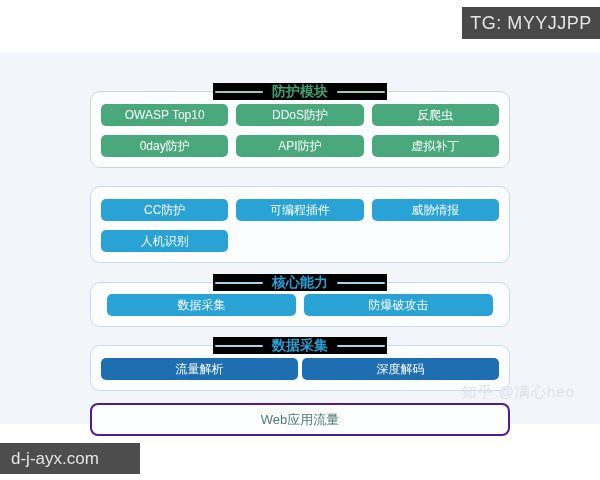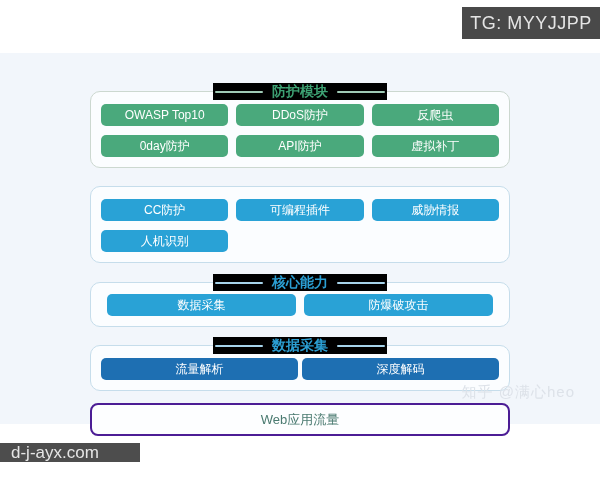--- a/index.html
+++ b/index.html
@@ -3,21 +3,21 @@
 <meta charset="utf-8">
 <style>
   * { margin: 0; padding: 0; box-sizing: border-box; }
   html, body { background: #ffffff; }
   body { font-family: "Liberation Sans", "DejaVu Sans", sans-serif; }
   .page { position: relative; width: 600px; height: 480px; background: #ffffff; overflow: hidden; }
 
   
   .badge { position: absolute; background: #494949; color: #e5e5e5; display: flex; align-items: center; }
   .badge.tg { top: 7px; right: 0; width: 138px; height: 32px; justify-content: center; font-size: 18px; letter-spacing: 0.5px; }
-  .badge.site { left: 0; top: 443px; width: 140px; height: 19px; padding-left: 11px; font-size: 17px; background: #4d4d4d; }
+  .badge.site { left: 0; top: 443px; width: 140px; height: 31px; padding-left: 11px; font-size: 17px; background: #4d4d4d; }
 
   
   .panel { position: absolute; top: 53px; left: 0; width: 600px; height: 371px; background: #f2f6fb; }
   .stack { width: 420px; margin: 0 auto; padding-top: 38px; }
 
   
   .box { position: relative; background: #fbfdff; border: 1px solid #c6ddeb; border-radius: 10px; }
   .box.green { border-color: #ccd8d0; }
   .legend { position: absolute; top: -9px; left: 50%; transform: translateX(-50%); display: flex; align-items: center; gap: 9px; background: #000000; padding: 0 2px; white-space: nowrap; font-size: 14px; font-weight: bold; line-height: 17px; }
   .legend .line { width: 48px; height: 2px; border-radius: 1px; }

